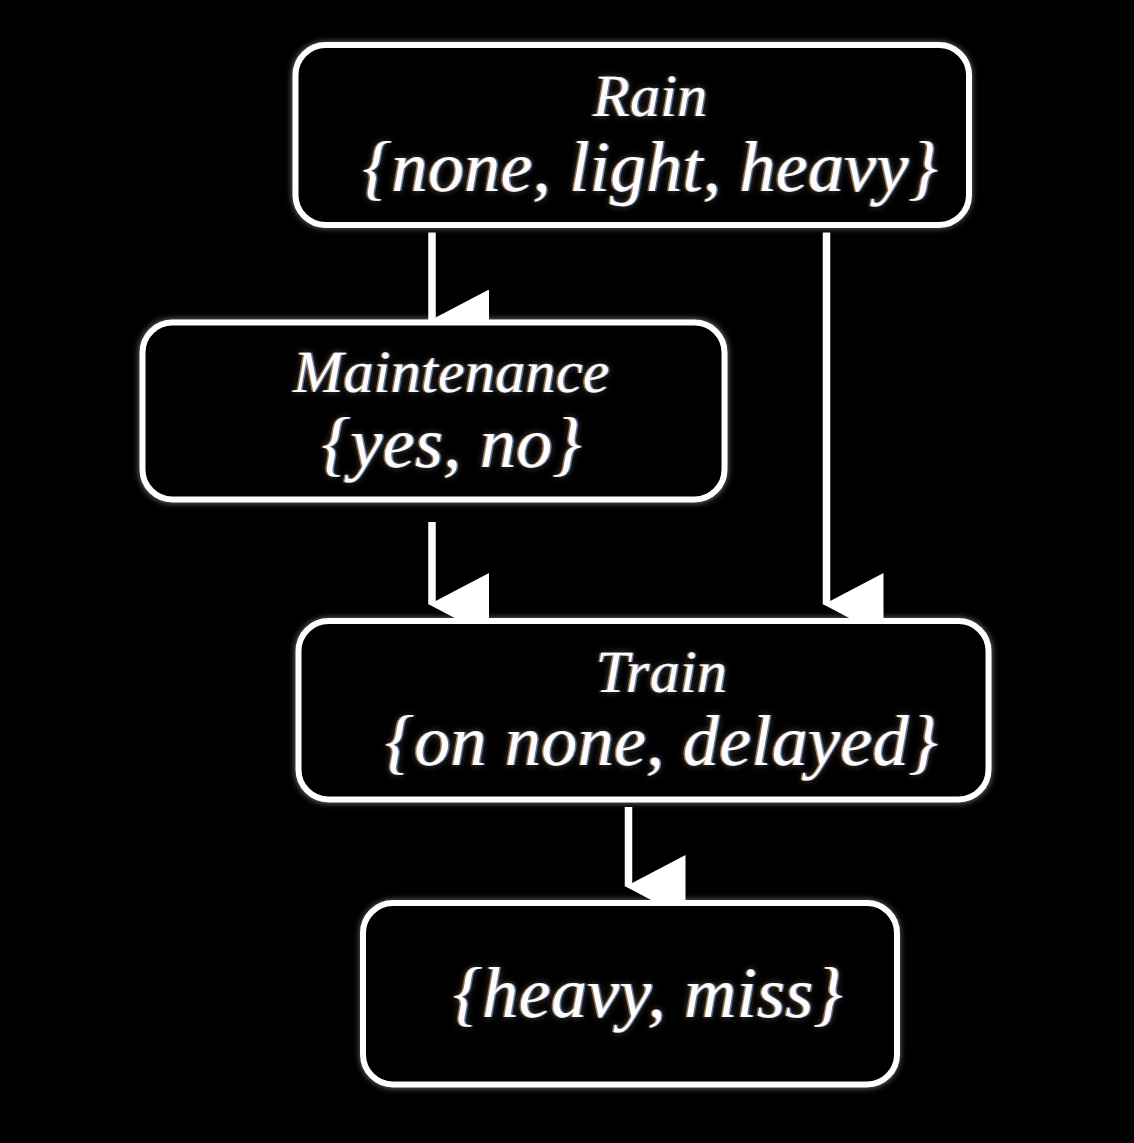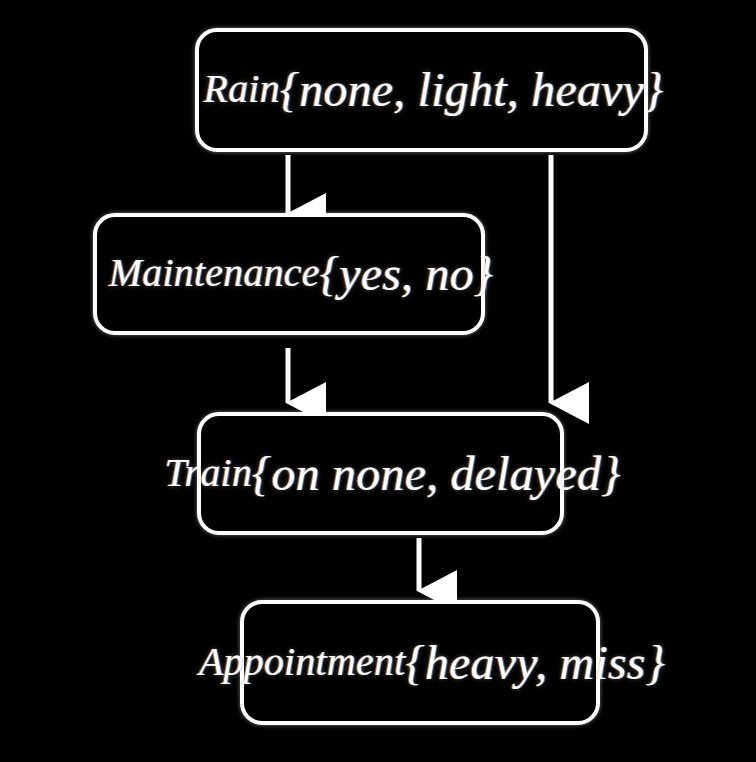--- a/index.html
+++ b/index.html
@@ -28,21 +28,21 @@
     height: 762px;
     pointer-events: none;
   }
   .node {
     position: absolute;
     box-sizing: border-box;
     background: #000000;
     border: 4px solid #ffffff;
     border-radius: 22px;
     display: flex;
-    flex-direction: row;
+    flex-direction: column;
     align-items: center;
     justify-content: center;
     color: #ffffff;
     text-align: center;
     box-shadow: 0 0 4px rgba(255,255,255,0.45);
     z-index: 2;
     padding-left: 24px;
   }
   .node-title,
   .node-states {
@@ -61,21 +61,21 @@
     font-size: 40px;
     margin-bottom: 2px;
   }
   .node-states {
     font-size: 48px;
   }
 
   
   #node-rain        { left: 195px; top: 28px;  width: 453px; height: 124px; }
   #node-maintenance { left: 93px;  top: 213px; width: 392px; height: 122px; }
-  #node-train       { left: 197px; top: 412px; width: 367px; height: 123px; }
+  #node-train       { left: 197px; top: 412px; width: 464px; height: 123px; }
   #node-appointment { left: 240px; top: 600px; width: 360px; height: 125px; }
 </style>
 </head>
 <body>
 
 <div id="canvas">
 
   <svg id="edge-layer" viewBox="0 0 756 762" width="756" height="762" xmlns="http://www.w3.org/2000/svg">
     <defs>
       <marker id="arrowhead" markerWidth="9" markerHeight="9" refX="4.2" refY="8.2" orient="auto" markerUnits="strokeWidth">
@@ -101,17 +101,16 @@
     <div class="node-title">Maintenance</div>
     <div class="node-states">{yes, no}</div>
   </div>
 
   <div class="node" id="node-train">
     <div class="node-title">Train</div>
     <div class="node-states">{on none, delayed}</div>
   </div>
 
   <div class="node" id="node-appointment">
-    <div class="node-title">Appointment</div>
     <div class="node-states">{heavy, miss}</div>
   </div>
 
 </div>
 
 </body></html>

